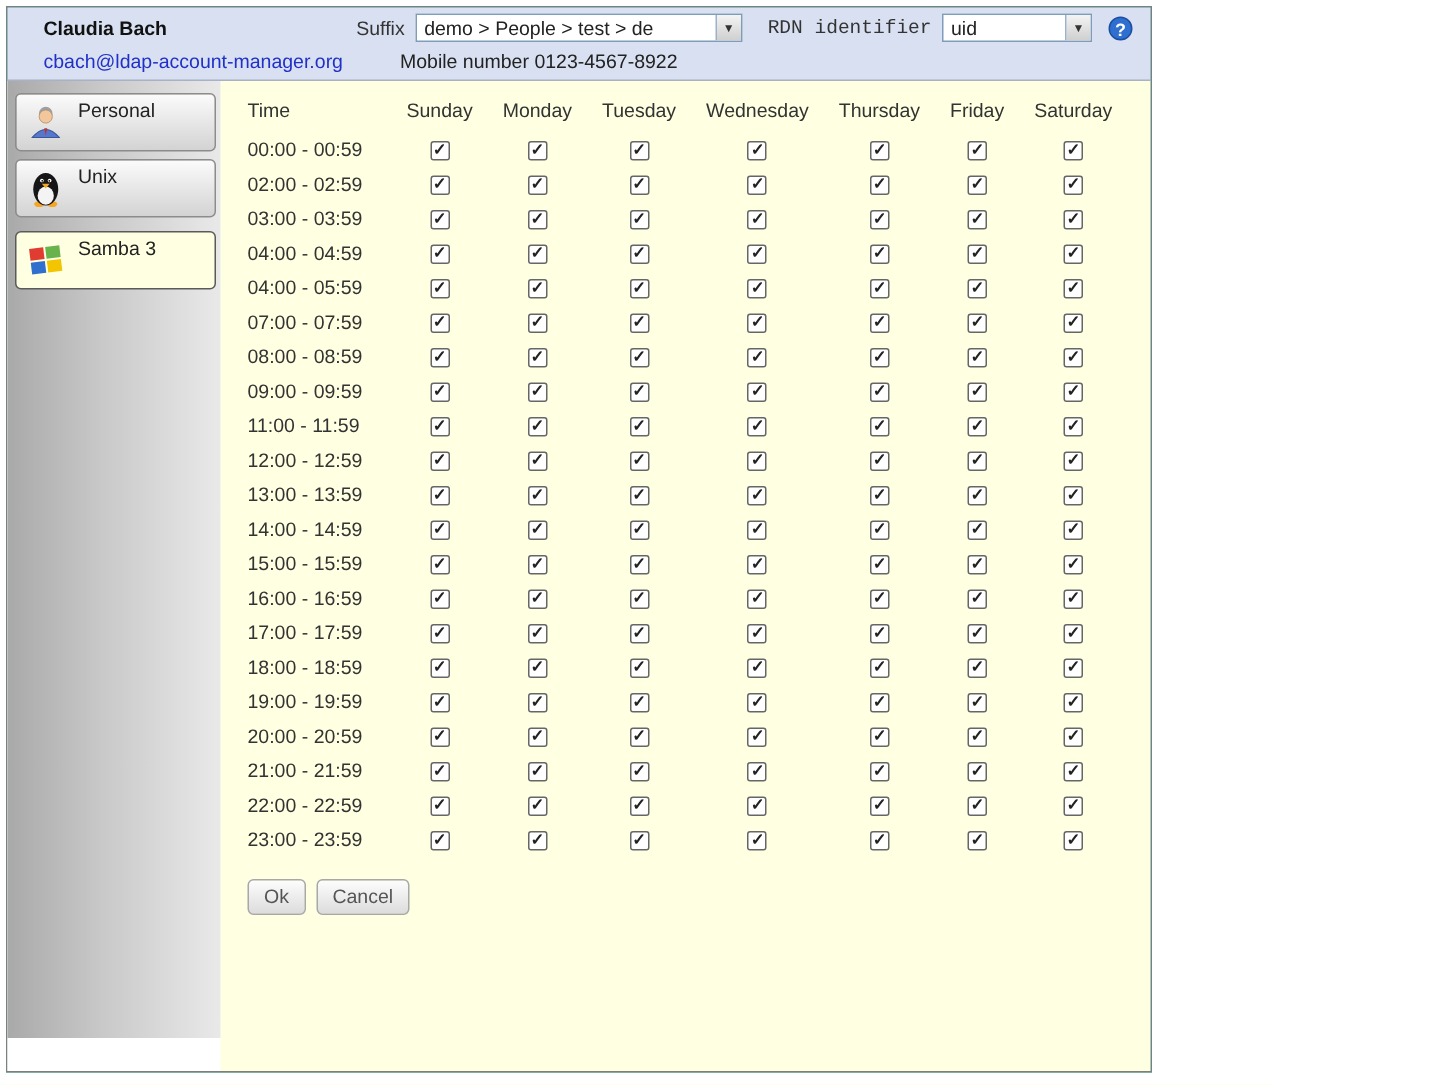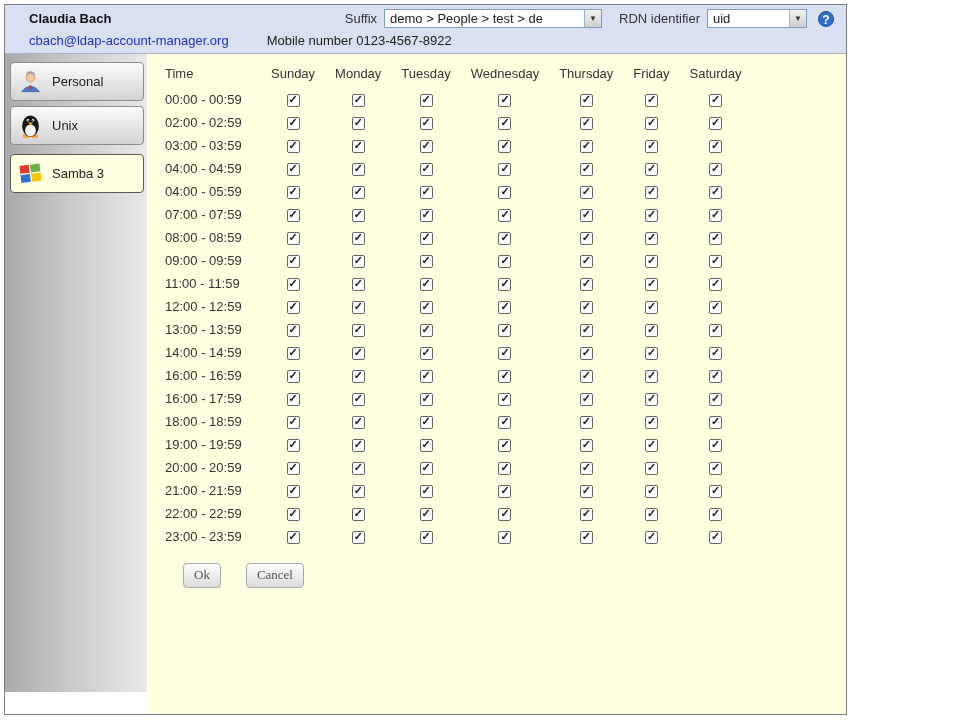--- a/index.html
+++ b/index.html
@@ -4,36 +4,36 @@
 <style>
   * { box-sizing: border-box; }
   html,body { margin:0; padding:0; }
   body {
     width:964px; height:723px; overflow:hidden;
     background:#ffffff;
     font-family:"Liberation Sans", sans-serif;
     font-size:13px; color:#222;
   }
   .window {
-    margin:4px; width:843px; height:711px;
+    margin:4px; width:764px; height:711px;
     border:1px solid #7e7e7e;
     display:flex; flex-direction:column;
     background:#14b8a6;
   }
 
   
   .header { background:#d8e0f1; border-bottom:1px solid #a8b2c6; flex:none; }
   .header-top {
     display:flex; justify-content:space-between; align-items:center;
     padding:4px 12px 2px 24px; height:25px;
   }
   .user-name { font-weight:bold; color:#111; }
   .header-controls { display:flex; align-items:center; gap:7px; }
   .ctl-label { color:#333; }
-  .ctl-label.rdn { margin-left:10px; }
+  .ctl-label.rdn { margin-left:10px;font-family:Liberation Mono, monospace; }
   .dropdown {
     display:inline-flex; align-items:stretch;
     background:#ffffff; border:1px solid #7f9db9;
     height:19px; overflow:hidden; cursor:default;
   }
   .dd-value {
     padding:1px 5px 0 5px; white-space:nowrap; overflow:hidden;
     color:#222; font-size:13px; flex:1;
   }
   .suffix-dd { width:218px; }
@@ -58,21 +58,21 @@
   
   .body { flex:1; display:flex; background:#ffffe1; min-height:0; }
 
   .sidebar-col { width:142px; flex:none; background:#ffffff; display:flex; flex-direction:column; }
   .sidebar {
     height:638px; flex:none;
     background:linear-gradient(to right,#a9a9a9 0%, #c9c9c9 45%, #e9e9e9 100%);
     padding:8px 3px 0 5px;
   }
   .tab {
-    display:flex; align-items:center; gap:7px;
+    display:flex; gap:7px;
     height:39px; margin-bottom:5px; padding:3px 4px;
     border:1px solid #8c8c8c; border-radius:4px;
     background:linear-gradient(#fbfbfb,#d3d3d3);
     cursor:pointer;
   }
   .tab.active {
     background:#ffffe1;
     border-color:#5a5a5a;
     margin-top:9px;
   }
@@ -98,24 +98,24 @@
     background:#ffffff; border:1px solid #666; border-radius:2px;
     position:relative; cursor:pointer;
   }
   input[type=checkbox]:checked::after {
     content:"✓"; position:absolute; left:1px; top:-2px;
     font-size:11px; color:#222; font-weight:bold;
   }
 
   .actions { margin-top:15px; display:flex; gap:7px; }
   .btn {
-    font-family:Liberation Serif, serif; font-size:13px; color:#555;
+    font-family:Liberation Sans, sans-serif; font-size:13px; color:#555;
     background:linear-gradient(#fdfdfd,#dcdcdc);
     border:1px solid #a8a8a8; border-radius:4px;
-    padding:3px 10px 4px 10px; cursor:pointer;margin-left:18px;
+    padding:3px 10px 4px 10px; cursor:pointer;
   }
 </style>
 </head>
 <body>
 
 <div class="window">
 
   <div class="header">
     <div class="header-top">
       <span class="user-name">Claudia Bach</span>
@@ -319,31 +319,41 @@
               <td class="time-col">14:00 - 14:59</td>
               <td><input type="checkbox" checked="" style=""></td>
               <td><input type="checkbox" checked="" style=""></td>
               <td><input type="checkbox" checked="" style=""></td>
               <td><input type="checkbox" checked="" style=""></td>
               <td><input type="checkbox" checked="" style=""></td>
               <td><input type="checkbox" checked="" style=""></td>
               <td><input type="checkbox" checked="" style=""></td>
             </tr>
             <tr>
+              <td class="time-col">15:00 - 15:59</td>
+              <td><input type="checkbox" checked="" style=""></td>
+              <td><input type="checkbox" checked="" style=""></td>
+              <td><input type="checkbox" checked="" style=""></td>
+              <td><input type="checkbox" checked="" style=""></td>
+              <td><input type="checkbox" checked="" style=""></td>
+              <td><input type="checkbox" checked="" style=""></td>
+              <td><input type="checkbox" checked="" style=""></td>
+            </tr>
+            <tr>
               <td class="time-col">16:00 - 16:59</td>
               <td><input type="checkbox" checked="" style=""></td>
               <td><input type="checkbox" checked="" style=""></td>
               <td><input type="checkbox" checked="" style=""></td>
               <td><input type="checkbox" checked="" style=""></td>
               <td><input type="checkbox" checked="" style=""></td>
               <td><input type="checkbox" checked="" style=""></td>
               <td><input type="checkbox" checked="" style=""></td>
             </tr>
             <tr>
-              <td class="time-col">16:00 - 17:59</td>
+              <td class="time-col">17:00 - 17:59</td>
               <td><input type="checkbox" checked="" style=""></td>
               <td><input type="checkbox" checked="" style=""></td>
               <td><input type="checkbox" checked="" style=""></td>
               <td><input type="checkbox" checked="" style=""></td>
               <td><input type="checkbox" checked="" style=""></td>
               <td><input type="checkbox" checked="" style=""></td>
               <td><input type="checkbox" checked="" style=""></td>
             </tr>
             <tr>
               <td class="time-col">18:00 - 18:59</td>

